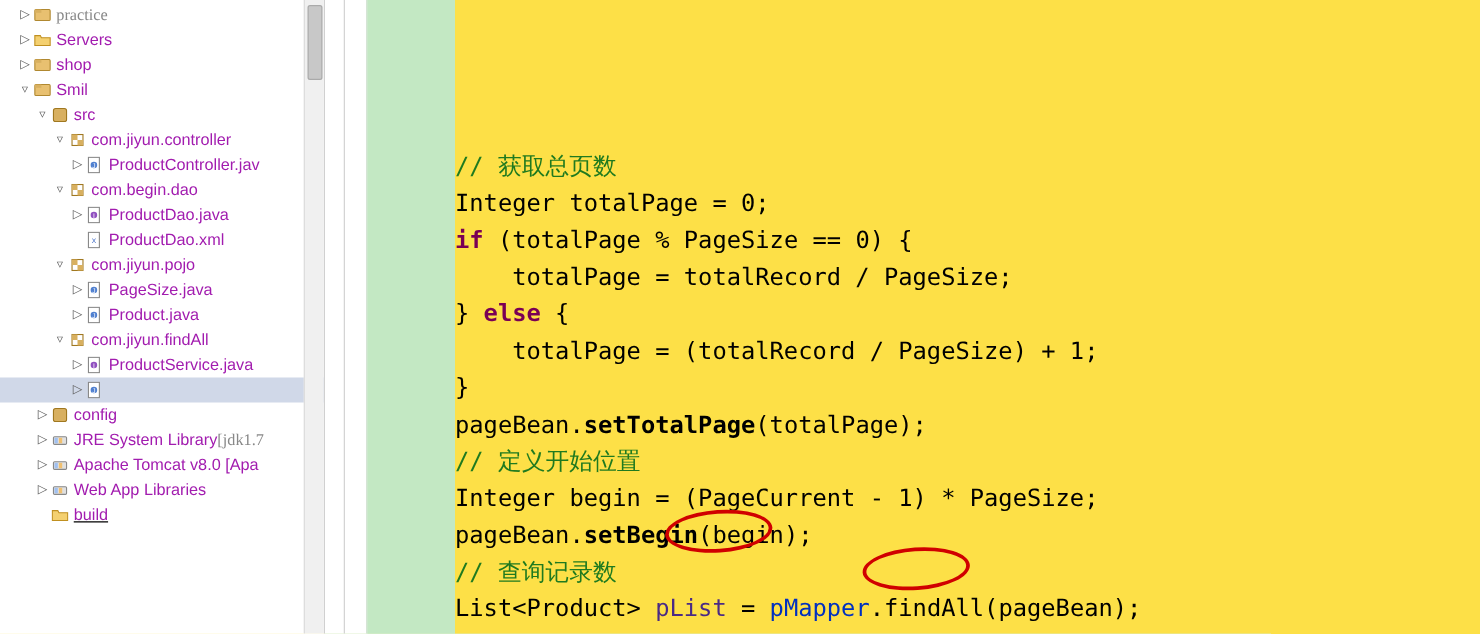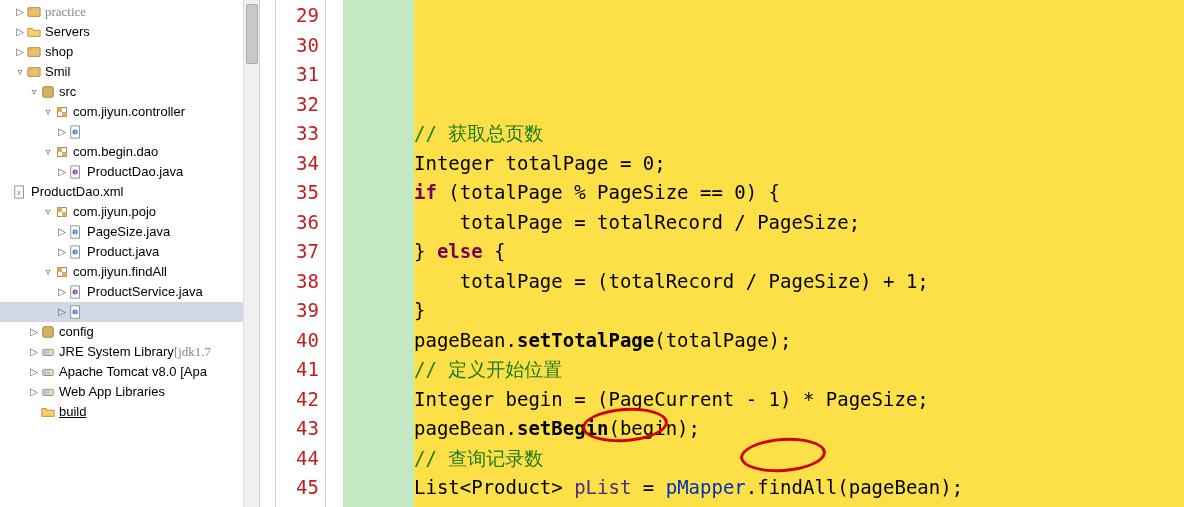--- a/index.html
+++ b/index.html
@@ -4,21 +4,21 @@
 <style>
   * { margin:0; padding:0; box-sizing:border-box; }
   body { font-family:"Segoe UI",Arial,sans-serif; font-size:13px; background:#fff; overflow:hidden; }
   .app { display:flex; width:1184px; height:507px; }
   
   .explorer { width:260px; height:100%; background:#fff; border-right:1px solid #d0d0d0; overflow:hidden; position:relative; }
   .explorer-inner { padding:2px 0; }
   .node { display:flex; align-items:center; height:20px; line-height:20px; white-space:nowrap; cursor:default; }
   .node .tw { width:12px; text-align:center; color:#606060; font-size:10px; display:inline-block; }
   .node .ic { width:16px; height:16px; display:inline-flex; align-items:center; justify-content:center; margin-right:3px; }
-  .node .lbl { color:#000000; }
+  .node .lbl { color:#a21caf; }
   .node .lbl.gray { color:#888;font-family:Liberation Serif, serif; }
   .node.sel { background:#d0d8e8; }
   
   .ic svg { width:14px; height:14px; }
   
   .vscroll { position:absolute; right:0; top:0; width:16px; height:100%; background:#f0f0f0; border-left:1px solid #ddd; }
   .vscroll .thumb { position:absolute; left:2px; width:12px; background:#c8c8c8; border:1px solid #aaa; border-radius:2px; }
   
   .editor { flex:1; display:flex; height:100%; position:relative; background:#c3e8c3; }
   .gutter { width:50px; background:#fff; border-right:1px solid #d4d4d4; text-align:right; font-family:Consolas,monospace; font-size:19px; color:#c02020; padding-right:6px; line-height:29.5px; padding-top:1px; }
@@ -103,20 +103,21 @@
         </div>
         <div class="node" style="padding-left: 56px;">
           <span class="tw">▷</span>
           <span class="ic">
             <svg viewBox="0 0 16 16">
               <rect x="2" y="1" width="10" height="14" fill="#fff" stroke="#888"></rect>
               <circle cx="7" cy="8" r="3" fill="#5080d0"></circle>
               <text x="7" y="11" font-size="6" text-anchor="middle" fill="#fff">J</text>
             </svg>
           </span>
+          <span class="lbl">ProductController.jav</span>
         </div>
         <div class="node" style="padding-left: 42px;">
           <span class="tw">▿</span>
           <span class="ic">
             <svg viewBox="0 0 16 16">
               <rect x="3" y="3" width="10" height="10" fill="#fff" stroke="#a07820"></rect>
               <rect x="3" y="3" width="5" height="5" fill="#d8b060"></rect>
               <rect x="8" y="8" width="5" height="5" fill="#d8b060"></rect>
             </svg>
           </span>
@@ -126,21 +127,21 @@
           <span class="tw">▷</span>
           <span class="ic">
             <svg viewBox="0 0 16 16">
               <rect x="2" y="1" width="10" height="14" fill="#fff" stroke="#888"></rect>
               <circle cx="7" cy="8" r="3" fill="#9050c0"></circle>
               <text x="7" y="11" font-size="6" text-anchor="middle" fill="#fff">I</text>
             </svg>
           </span>
           <span class="lbl">ProductDao.java</span>
         </div>
-        <div class="node" style=" text-align: center;">
+        <div class="node" style="padding-left: 56px; text-align: center;">
           <span class="tw"></span>
           <span class="ic">
             <svg viewBox="0 0 16 16">
               <rect x="2" y="1" width="10" height="14" fill="#fff" stroke="#888"></rect>
               <text x="7" y="11" font-size="6" text-anchor="middle" fill="#3060c0">X</text>
             </svg>
           </span>
           <span class="lbl">ProductDao.xml</span>
         </div>
         <div class="node" style="padding-left: 42px;">
@@ -262,39 +263,20 @@
           <span class="lbl">build</span>
         </div>
       </div>
     <div class="vscroll">
       <div class="thumb" style="top:4px;height:60px"></div>
     </div>
   </div>
 
   <div class="editor">
     <div class="ruler"></div>
-    <div class="gutter" id="gutter">
-        <div>29</div>
-        <div>30</div>
-        <div>31</div>
-        <div>32</div>
-        <div>33</div>
-        <div>34</div>
-        <div>35</div>
-        <div>36</div>
-        <div>37</div>
-        <div>38</div>
-        <div>39</div>
-        <div>40</div>
-        <div>41</div>
-        <div>42</div>
-        <div>43</div>
-        <div>44</div>
-        <div>45</div>
-      </div>
     <div class="fold"></div>
     <div class="margin"></div>
     <div class="code" id="code">
       <div class="ann" id="ann0" style="top: 408px; left: 168px; width: 86px; height: 34px; transform: rotate(-4deg);"></div>
       <div class="ann" id="ann1" style="top: 438px; left: 326px; width: 86px; height: 34px; transform: rotate(-4deg);"></div>
     <div><span class="cm">// 获取总页数</span></div><div><span>Integer totalPage = 0;</span></div><div><span class="kw">if</span><span> (totalPage % PageSize == 0) {</span></div><div><span>    totalPage = totalRecord / PageSize;</span></div><div><span>} </span><span class="kw">else</span><span> {</span></div><div><span>    totalPage = (totalRecord / PageSize) + 1;</span></div><div><span>}</span></div><div><span>pageBean.</span><span class="mth">setTotalPage</span><span>(totalPage);</span></div><div><span></span></div><div><span class="cm">// 定义开始位置</span></div><div><span>Integer begin = (PageCurrent - 1) * PageSize;</span></div><div><span>pageBean.</span><span class="mth">setBegin</span><span>(begin);</span></div><div><span></span></div><div><span class="cm">// 查询记录数</span></div><div><span>List&lt;Product&gt; </span><span class="var">pList</span><span> = </span><span class="blue">pMapper</span><span>.findAll(pageBean);</span></div><div><span>pageBean.</span><span class="mth">setProductList</span><span>(</span><span class="var">pList</span><span>);</span></div></div>
   </div>
 
 </div>
 

